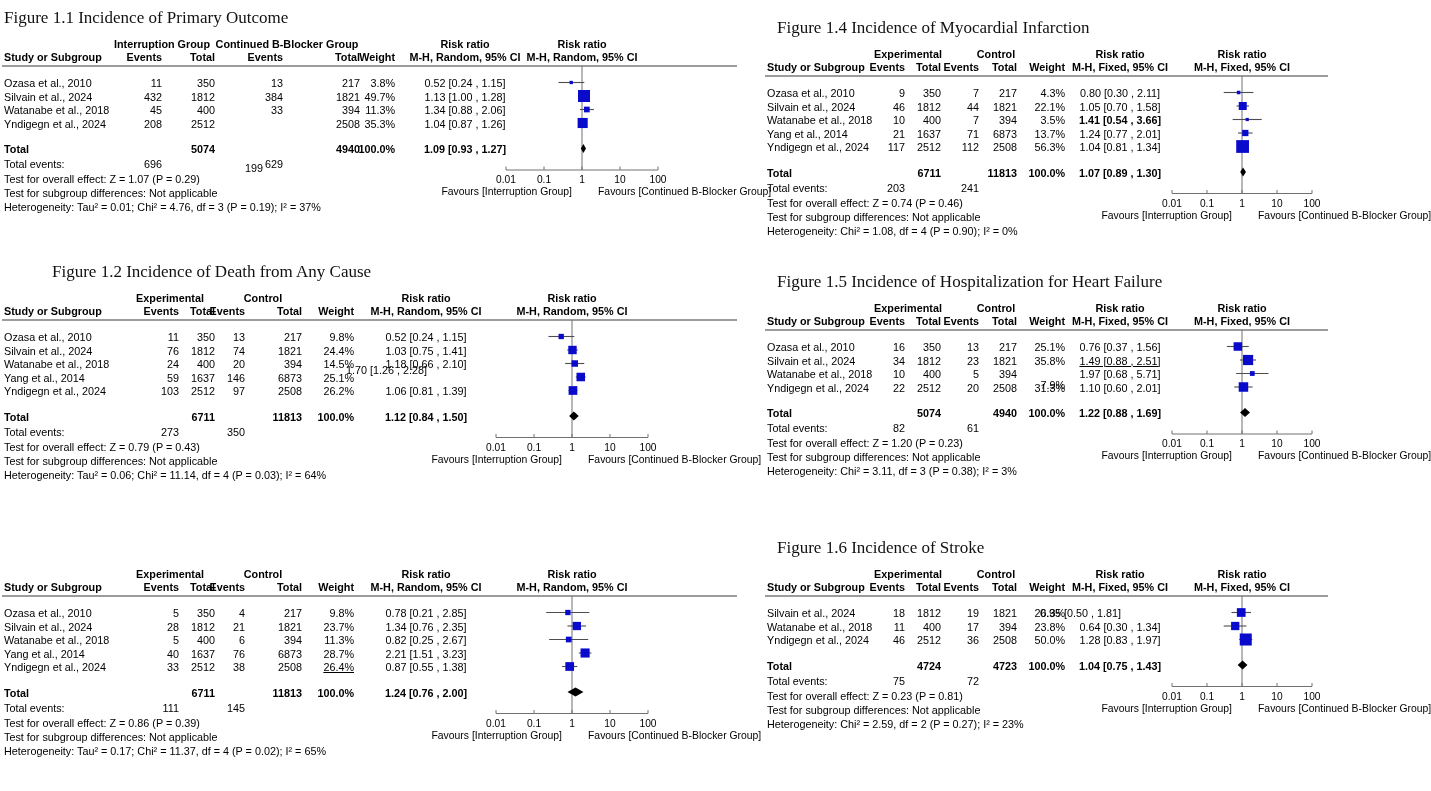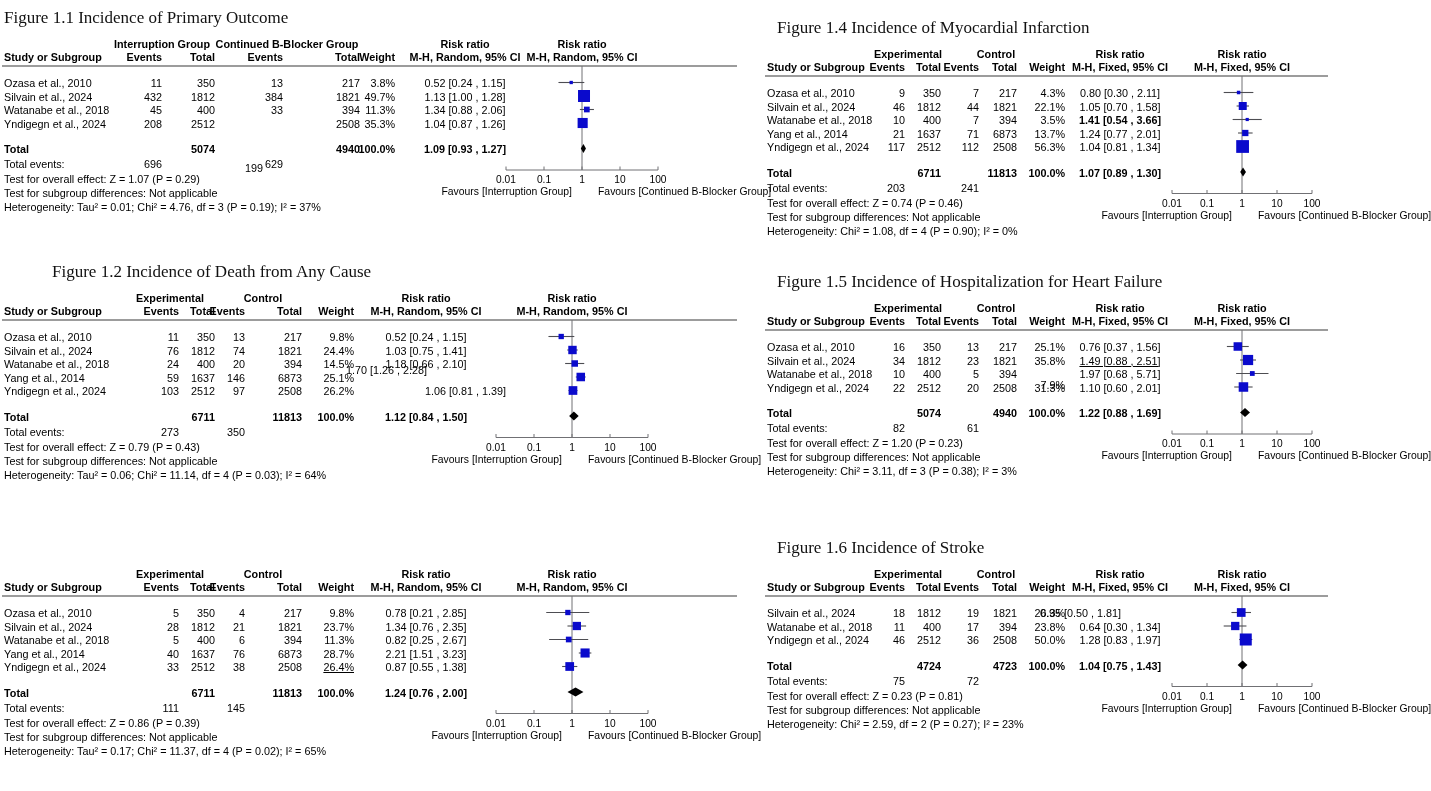--- a/index.html
+++ b/index.html
@@ -138,21 +138,21 @@
       <div class="t" style="top: 110.5px; left: 123px; width: 120px; text-align: right;">146</div>
       <div class="t" style="top: 110.5px; left: 180px; width: 120px; text-align: right;">6873</div>
       <div class="t" style="top: 110.5px; left: 232px; width: 120px; text-align: right;">25.1%</div>
       <div class="t" style="top: 103px; left: 344px; width: 160px; text-align: left;">1.70 [1.26 , 2.28]</div>
       <div class="t" style="top: 124px; left: 2px;">Yndigegn et al., 2024</div>
       <div class="t" style="top: 124px; left: 57px; width: 120px; text-align: right;">103</div>
       <div class="t" style="top: 124px; left: 93px; width: 120px; text-align: right;">2512</div>
       <div class="t" style="top: 124px; left: 123px; width: 120px; text-align: right;">97</div>
       <div class="t" style="top: 124px; left: 180px; width: 120px; text-align: right;">2508</div>
       <div class="t" style="top: 124px; left: 232px; width: 120px; text-align: right;">26.2%</div>
-      <div class="t" style="top: 124px; left: 344px; width: 160px; text-align: right;">1.06 [0.81 , 1.39]</div>
+      <div class="t" style="top: 124px; left: 344px; width: 160px; text-align: center;">1.06 [0.81 , 1.39]</div>
       <div class="t b" style="top: 149.5px; left: 2px;">Total</div>
       <div class="t b" style="top: 149.5px; left: 93px; width: 120px; text-align: right;">6711</div>
       <div class="t b" style="top: 149.5px; left: 180px; width: 120px; text-align: right;">11813</div>
       <div class="t b" style="top: 149.5px; left: 232px; width: 120px; text-align: right;">100.0%</div>
       <div class="t b" style="top: 149.5px; left: 344px; width: 160px; text-align: center;">1.12 [0.84 , 1.50]</div>
       <div class="t" style="top: 164.5px; left: 2px;">Total events:</div>
       <div class="t" style="top: 164.5px; left: 57px; width: 120px; text-align: right;">273</div>
       <div class="t" style="top: 164.5px; left: 123px; width: 120px; text-align: right;">350</div>
       <div class="t" style="top: 179.5px; left: 2px;">Test for overall effect: Z = 0.79 (P = 0.43)</div>
       <div class="t" style="top: 193.5px; left: 2px;">Test for subgroup differences: Not applicable</div>

